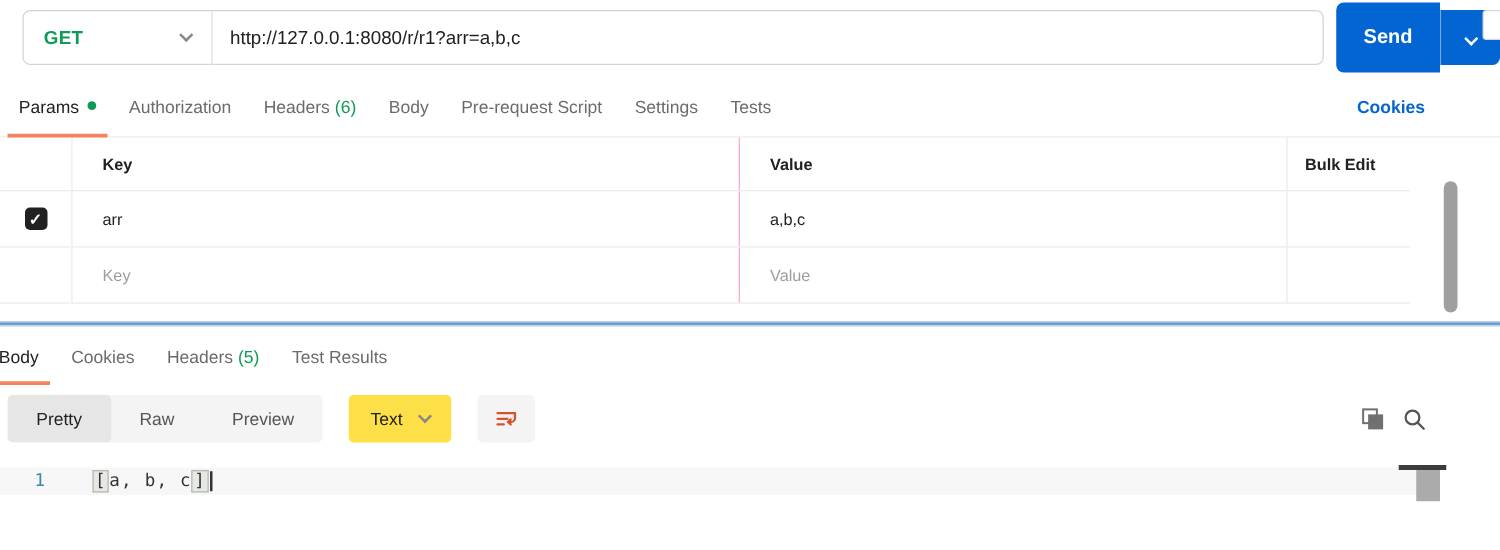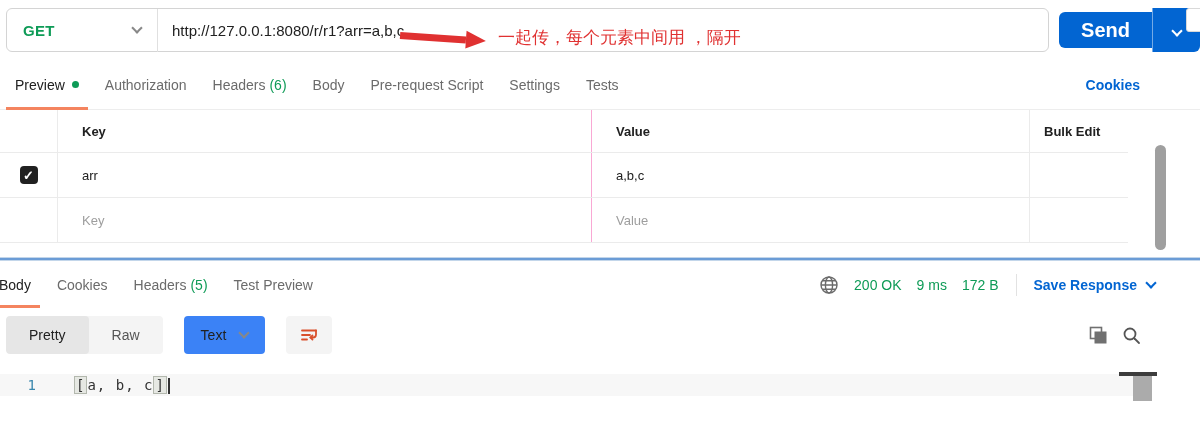--- a/index.html
+++ b/index.html
@@ -1,33 +1,33 @@
 <!DOCTYPE html>
 <html style="--c-green: #0e9b57; --c-blue: #0265d2; --c-red: #e03131; --c-orange: #f4845f; --c-divider: #6b9cd6;"><head>
 <meta charset="utf-8">
 <style>
   * { margin:0; padding:0; box-sizing:border-box; }
   body { font-family:"Liberation Sans", sans-serif; background:#fff; }
   .app { position:relative; width:1200px; height:440px; background:#fff; overflow:hidden; }
 
   
-  .topbar { position:relative; height:60px; display:flex; align-items:center; padding:0 0 0 6px; }
+  .topbar { position:relative; height:60px; display:flex; align-items:center; padding:0 0 0 6px;margin-left:12px; }
   .url-field { flex:1; height:44px; border:1px solid #d4d4d4; border-radius:6px; display:flex; align-items:center; background:#fff; margin-right:10px; }
   .method-select { display:flex; align-items:center; width:150px; padding-left:16px; cursor:pointer; }
   .method-label { color:var(--c-green,#0a7d3b); font-weight:bold; font-size:15px; letter-spacing:.3px; }
   .method-select .chev { margin-left:auto; margin-right:16px; }
   .chev { width:8px; height:8px; border-right:2px solid #888; border-bottom:2px solid #888; transform:rotate(45deg); display:inline-block; margin-top:-4px; }
   .vsep { width:1px; height:43px; background:#e0e0e0; }
   .url-input { border:none; outline:none; flex:1; font-size:15px; color:#212121; padding-left:14px; font-family:"Liberation Sans",sans-serif; background:transparent; }
   .annotation { position:absolute; left:400px; top:26px; display:flex; align-items:center; gap:12px; pointer-events:none; }
   .arrow { position:relative; width:86px; height:18px; transform:rotate(4deg); }
   .arrow-body { position:absolute; left:0; top:6px; width:66px; height:7px; background:var(--c-red,#e03131); }
   .arrow-head { position:absolute; right:0; top:0; width:0; height:0; border-left:20px solid var(--c-red,#e03131); border-top:9px solid transparent; border-bottom:9px solid transparent; }
   .ann-text { color:var(--c-red,#e03131); font-size:17px; font-weight:500; white-space:nowrap; }
-  .send-main { height:36px; padding:0 22px; background:var(--c-blue,#0265d2); color:#fff; font-size:20px; font-weight:bold; border:none; border-radius:6px 0 0 6px; cursor:pointer; font-family:"Liberation Sans",sans-serif; }
+  .send-main { height:56px; padding:0 22px; background:var(--c-blue,#0265d2); color:#fff; font-size:16px; font-weight:bold; border:none; border-radius:6px 0 0 6px; cursor:pointer; font-family:"Liberation Sans",sans-serif; }
   .send-chev { height:44px; width:48px; background:var(--c-blue,#0265d2); border:none; border-left:1px solid rgba(255,255,255,.45); border-radius:0 6px 6px 0; cursor:pointer; }
   .send-chev .chev { border-color:#fff; }
   .corner-box { position:absolute; right:-8px; top:8px; width:22px; height:24px; border:1px solid #d9d9d9; border-radius:3px; background:#fff; }
 
   
   .req-tabs { height:50px; display:flex; align-items:center; border-bottom:1px solid #ededed; padding:0 2px; }
   .rtab { position:relative; height:50px; display:flex; align-items:center; padding:0 13px; font-size:14px; color:#6b6b6b; cursor:pointer; white-space:nowrap; }
   .rtab.active { color:#212121; }
   .rtab.active .underline { position:absolute; left:4px; right:4px; bottom:0; height:3px; background:var(--c-orange,#f4845f); }
   .dot { width:7px; height:7px; border-radius:50%; background:var(--c-green,#0e9b57); margin-left:7px; }
@@ -58,21 +58,21 @@
   .meta-green { color:var(--c-green,#0e9b57); font-size:14px; }
   .meta-sep { width:1px; height:22px; background:#e2e2e2; margin:0 2px; }
   .save-resp { display:flex; align-items:center; gap:10px; color:var(--c-blue,#0265d2); font-weight:bold; font-size:14px; cursor:pointer; }
   .save-resp .chev { border-color:var(--c-blue,#0265d2); }
 
   
   .resp-toolbar { height:54px; display:flex; align-items:center; padding:0 6px; }
   .seg-group { display:flex; background:#f4f4f4; border-radius:4px; overflow:hidden; height:38px; }
   .seg { display:flex; align-items:center; padding:0 23px; font-size:14px; color:#555; cursor:pointer; }
   .seg.active { background:#e6e6e6; color:#212121; border-radius:4px; }
-  .fmt-select { margin-left:21px; height:38px; background:#3b82f6; border-radius:4px; display:flex; align-items:center; gap:14px; padding:0 17px; font-size:14px; color:#212121; cursor:pointer; }
+  .fmt-select { margin-left:21px; height:38px; background:#fde047; border-radius:4px; display:flex; align-items:center; gap:14px; padding:0 17px; font-size:14px; color:#212121; cursor:pointer; }
   .wrap-btn { margin-left:21px; height:38px; width:46px; background:#f4f4f4; border-radius:4px; display:flex; align-items:center; justify-content:center; cursor:pointer; }
   .resp-icons { margin-left:auto; display:flex; align-items:center; gap:14px; margin-right:53px; }
   .icon-btn { cursor:pointer; display:flex; }
 
   
   .code-area { position:relative; height:74px; padding-top:12px; font-family:"DejaVu Sans Mono", monospace; font-size:14px; }
   .code-line { display:flex; align-items:center; height:22px; background:#f7f7f7; width:1145px; }
   .gutter { width:46px; text-align:right; color:#3a87ad; padding-right:10px; }
   .code-text { color:#333; padding-left:28px; letter-spacing:1px; }
   .bracket { background:#e6e8e3; border:1px solid #b3b8ae; padding:0 1px; }
@@ -87,35 +87,28 @@
 
   <div class="topbar">
     <div class="url-field">
       <div class="method-select">
         <span class="method-label">GET</span>
         <span class="chev"></span>
       </div>
       <div class="vsep"></div>
       <input class="url-input" value="http://127.0.0.1:8080/r/r1?arr=a,b,c" style="">
     </div>
-    <div class="annotation">
-      <div class="arrow">
-        <div class="arrow-body"></div>
-          <div class="arrow-head"></div>
-      </div>
-      <span class="ann-text">一起传，每个元素中间用 ，隔开</span>
-    </div>
     <button class="send-main">Send</button>
     <button class="send-chev"><span class="chev"></span></button>
     <div class="corner-box"></div>
   </div>
 
   <div class="req-tabs">
     <div class="rtab active">
-      <span>Preview</span>
+      <span>Params</span>
       <span class="dot"></span>
       <span class="underline"></span>
     </div>
     <div class="rtab">
         <span>Authorization</span>
       </div>
     <div class="rtab">
       <span>Headers</span>
       <span class="count-green">(6)</span>
     </div>
@@ -166,44 +159,30 @@
       <span class="underline"></span>
     </div>
     <div class="rtab">
         <span>Cookies</span>
       </div>
     <div class="rtab">
       <span>Headers</span>
       <span class="count-green">(5)</span>
     </div>
     <div class="rtab">
-        <span>Test Preview</span>
-      </div>
-
-    <div class="resp-meta">
-      <svg class="globe" viewBox="0 0 20 20" fill="none" stroke="#6b6b6b" stroke-width="1.4">
-        <circle cx="10" cy="10" r="8"></circle>
-          <ellipse cx="10" cy="10" rx="3.6" ry="8"></ellipse>
-          <path d="M2 10h16M3.2 5.8h13.6M3.2 14.2h13.6"></path>
-      </svg>
-      <span class="meta-green">200 OK</span>
-      <span class="meta-green">9 ms</span>
-      <span class="meta-green">172 B</span>
-      <span class="meta-sep"></span>
-      <span class="save-resp">
-        <span>Save Response</span>
-        <span class="chev"></span>
-      </span>
-    </div>
+        <span>Test Results</span>
+      </div>
+
   </div>
 
   <div class="resp-toolbar">
     <div class="seg-group">
       <div class="seg active">Pretty</div>
       <div class="seg">Raw</div>
+      <div class="seg">Preview</div>
     </div>
     <div class="fmt-select">
       <span>Text</span>
       <span class="chev"></span>
     </div>
     <div class="wrap-btn">
       <svg width="18" height="18" viewBox="0 0 18 18" fill="none" stroke="#d9502c" stroke-width="1.8" stroke-linecap="round">
         <path d="M2 4.5h14"></path>
           <path d="M2 9h8"></path>
           <path d="M2 13.5h5"></path>

